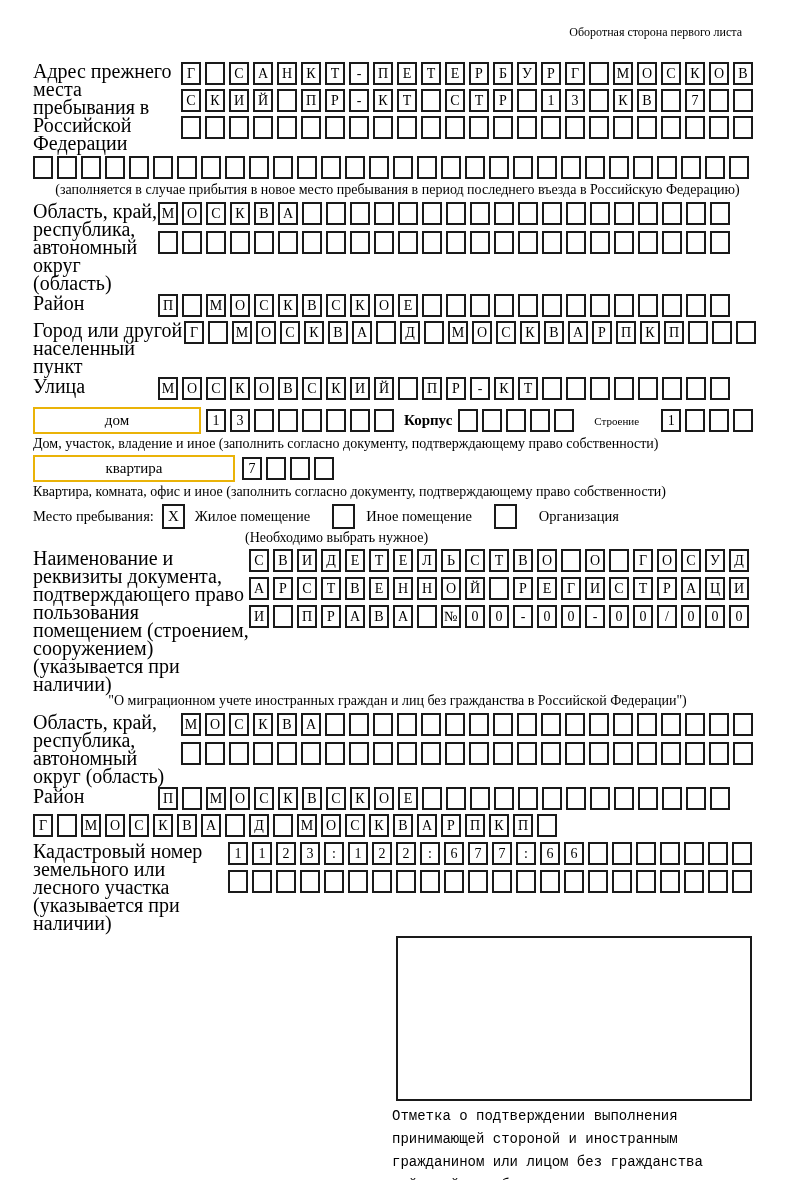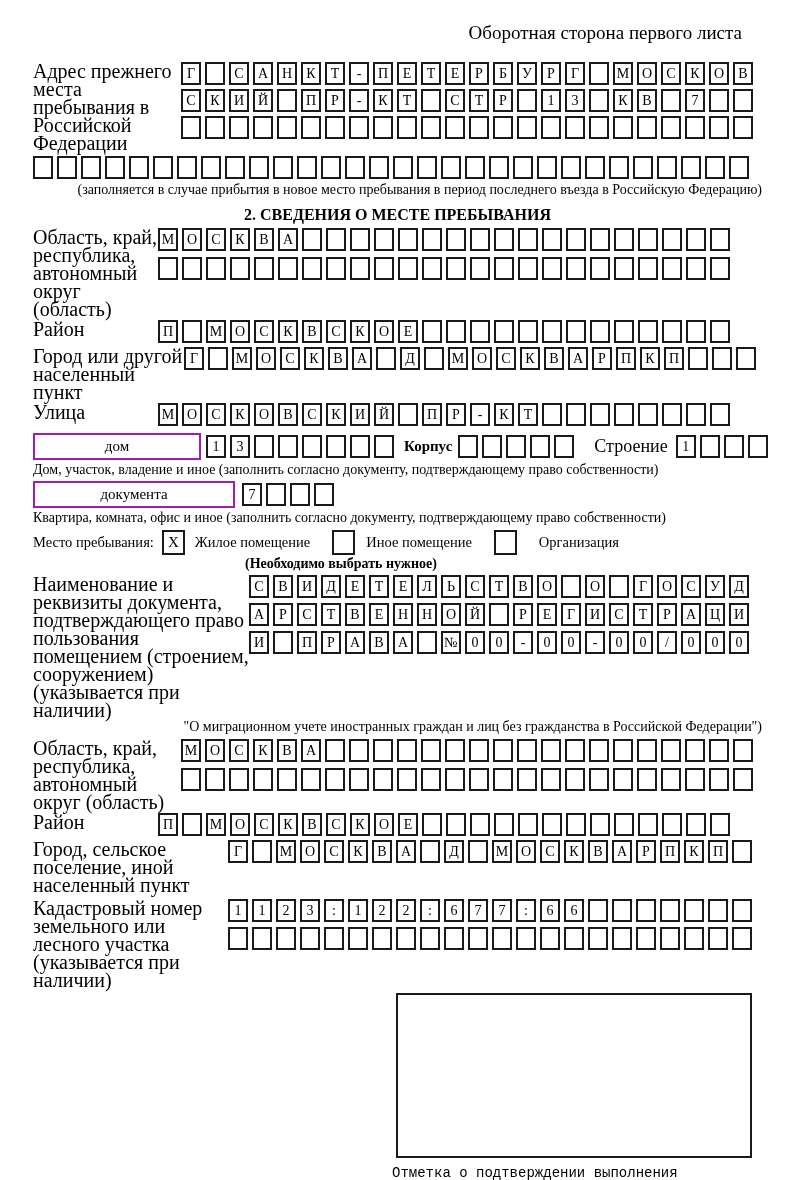--- a/index.html
+++ b/index.html
@@ -1,44 +1,44 @@
 <!DOCTYPE html>
 <html><head>
 <meta charset="utf-8">
 <style>
   html,body{margin:0;padding:0;background:#ffffff;}
   body{width:800px;height:1180px;color:#000;font-family:"Liberation Serif",serif;overflow:hidden;}
   .page{padding:0 38px 0 33px;}
-  .hdr{margin-top:24px;font-size:19px;line-height:17px;text-align:right;padding-right:20px;}
+  .hdr{margin-top:24px;font-size:12px;line-height:17px;text-align:right;padding-right:20px;}
   .grp{display:flex;align-items:flex-start;}
   .lbl{font-size:20px;line-height:18px;flex:0 0 auto;}
   .w148{width:148px}.w125{width:125px}.w151{width:151px}.w216{width:216px}.w195{width:195px}
   .rows{flex:0 0 auto;}
   .cells{display:flex;gap:4px;}
   .cell{flex:0 0 auto;width:20px;height:23px;border:2px solid #1a1a1a;box-sizing:border-box;
         display:flex;align-items:center;justify-content:center;font-size:14px;background:#fff;}
   .mb4{margin-bottom:4px}.mb6{margin-bottom:6px}.mb5{margin-bottom:5px}
   .mt1{margin-top:1px}.mt2{margin-top:2px}.mt3{margin-top:3px}.mt4{margin-top:4px}
   .mt5{margin-top:5px}.mt7{margin-top:7px}.mt21{margin-top:21px}
   .note{font-size:14px;line-height:16px;}
-  .center{text-align:right;}
+  .center{text-align:center;}
   .sect-title{font-weight:bold;font-size:16px;line-height:19px;text-align:center;}
   .boxrow{display:flex;align-items:center;}
-  .widebox{border:2px solid #a21caf;box-sizing:border-box;height:27px;flex:0 0 auto;
+  .widebox{border:2px solid #eab308;box-sizing:border-box;height:27px;flex:0 0 auto;
            display:flex;align-items:center;justify-content:center;font-size:15px;}
   .wb168{width:168px}.wb202{width:202px}
   .inlbl{font-size:15px;margin:0 6px 0 10px;flex:0 0 auto;font-weight:bold;}
-  .inlbl2{font-size:18px;margin:0 8px 0 20px;flex:0 0 auto;}
+  .inlbl2{font-size:11px;margin:0 22px 0 20px;flex:0 0 auto;}
   .ml5{margin-left:5px}.ml7{margin-left:7px}
   .mestorow{display:flex;align-items:center;font-size:14.5px;}
   .chk{flex:0 0 auto;width:23px;height:25px;border:2px solid #1a1a1a;box-sizing:border-box;
        display:flex;align-items:center;justify-content:center;font-size:15px;}
   .chk1{margin-left:8px}.optA{margin-left:10px}.chk2{margin-left:22px}.optB{margin-left:11px}
   .chk3{margin-left:22px}.optC{margin-left:22px}
-  .choose{margin-left:212px;font-weight:bold;}
+  .choose{margin-left:212px;}
   .stampbox{width:356px;height:165px;border:2px solid #1a1a1a;box-sizing:border-box;margin:4px 10px 0 auto;}
   .stampnote{width:370px;margin:4px 0 0 auto;text-align:left;font-size:14px;line-height:23px;font-family:Liberation Mono, monospace;}
 </style>
 </head>
 <body>
 
 <div class="page">
 
   <div class="hdr">Оборотная сторона первого листа</div>
 
@@ -152,21 +152,20 @@
       <span class="cell"></span>
       <span class="cell"></span>
       <span class="cell"></span>
       <span class="cell"></span>
       <span class="cell"></span>
       <span class="cell"></span>
       <span class="cell"></span>
     </div>
   <div class="note center mt3">(заполняется в случае прибытия в новое место пребывания в период последнего въезда в Российскую Федерацию)</div>
 
-  <div class="sect-title mt7">2. СВЕДЕНИЯ О МЕСТЕ ПРЕБЫВАНИЯ</div>
 
   <div class="grp mt4">
     <div class="lbl w125">Область, край, республика, автономный округ (область)</div>
     <div class="rows">
       <div class="cells mb6">
           <span class="cell">М</span>
           <span class="cell">О</span>
           <span class="cell">С</span>
           <span class="cell">К</span>
           <span class="cell">В</span>
@@ -333,21 +332,21 @@
     <div class="cells">
         <span class="cell">1</span>
         <span class="cell"></span>
         <span class="cell"></span>
         <span class="cell"></span>
       </div>
   </div>
   <div class="note mt2">Дом, участок, владение и иное (заполнить согласно документу, подтверждающему право собственности)</div>
 
   <div class="boxrow mt3">
-    <div class="widebox wb202">документа</div>
+    <div class="widebox wb202">квартира</div>
     <div class="cells ml7">
         <span class="cell">7</span>
         <span class="cell"></span>
         <span class="cell"></span>
         <span class="cell"></span>
       </div>
   </div>
   <div class="note mt2">Квартира, комната, офис и иное (заполнить согласно документу, подтверждающему право собственности)</div>
 
   <div class="mestorow mt4">
@@ -520,21 +519,20 @@
         <span class="cell"></span>
         <span class="cell"></span>
         <span class="cell"></span>
         <span class="cell"></span>
         <span class="cell"></span>
         <span class="cell"></span>
       </div>
   </div>
 
   <div class="grp mt4">
-    <div class="lbl w195">Город, сельское поселение, иной населенный пункт</div>
     <div class="cells">
         <span class="cell">Г</span>
         <span class="cell"></span>
         <span class="cell">М</span>
         <span class="cell">О</span>
         <span class="cell">С</span>
         <span class="cell">К</span>
         <span class="cell">В</span>
         <span class="cell">А</span>
         <span class="cell"></span>

